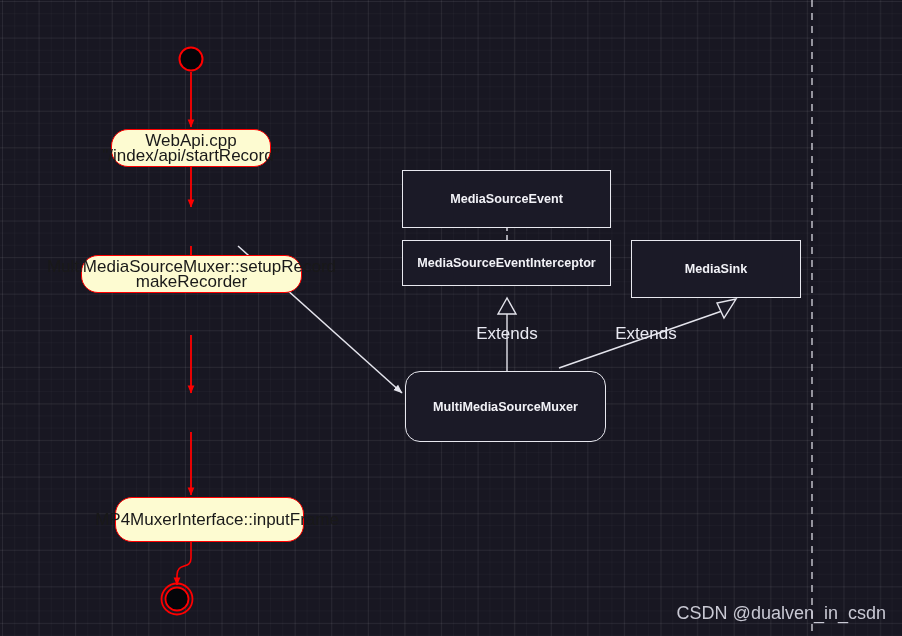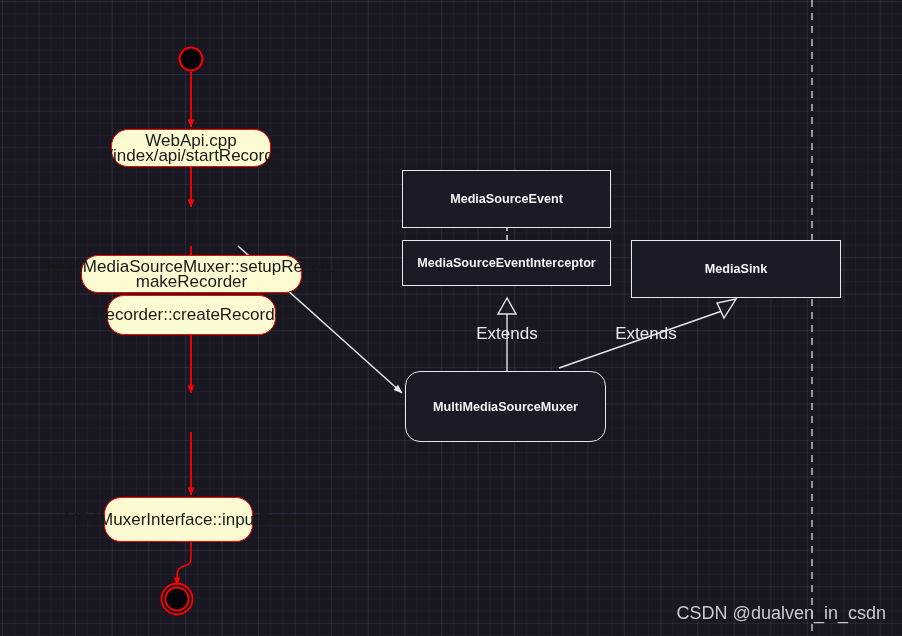--- a/index.html
+++ b/index.html
@@ -158,30 +158,29 @@
       <line x1="812" y1="0" x2="812" y2="636" stroke="#d9d9e2" stroke-width="1.3" stroke-dasharray="7,6"></line>
     </g>
   </svg>
 
   <div class="act-node" style="left:111px; top:129px; width:160px; height:38px;">WebApi.cpp
 "/index/api/startRecord"</div>
 
   <div class="act-node" style="left:81px; top:208px; width:221px; height:38px;margin-top:47px;">MultiMediaSourceMuxer::setupRecord
 makeRecorder</div>
 
-  <div class="act-node" style="left:107px; top:295px; width:169px; height:40px;">Recorder::createRecorder</div>
 
 
-  <div class="act-node" style="left:104px; top:497px; width:149px; height:45px;padding-left:22px;">MP4MuxerInterface::inputFrame</div>
+  <div class="act-node" style="left:115px; top:497px; width:189px; height:45px;padding-left:22px;">MP4MuxerInterface::inputFrame</div>
 
   <div class="cls-node" style="left:402px; top:130px; width:209px; height:58px;margin-top:40px;">MediaSourceEvent</div>
 
   <div class="cls-node" style="left:402px; top:240px; width:209px; height:46px;">MediaSourceEventInterceptor</div>
 
-  <div class="cls-node" style="left:631px; top:240px; width:210px; height:58px;">MediaSink</div>
+  <div class="cls-node" style="left:631px; top:240px; width:170px; height:58px;">MediaSink</div>
 
   <div class="cls-node" style="left:405px; top:371px; width:201px; height:71px;border-radius:15px;">MultiMediaSourceMuxer</div>
 
   <div class="edge-label" style="left:507px; top:334px;">Extends</div>
 
   <div class="edge-label" style="left:646px; top:334px;">Extends</div>
 
   <div id="watermark">CSDN @dualven_in_csdn</div>
 
 </div>

